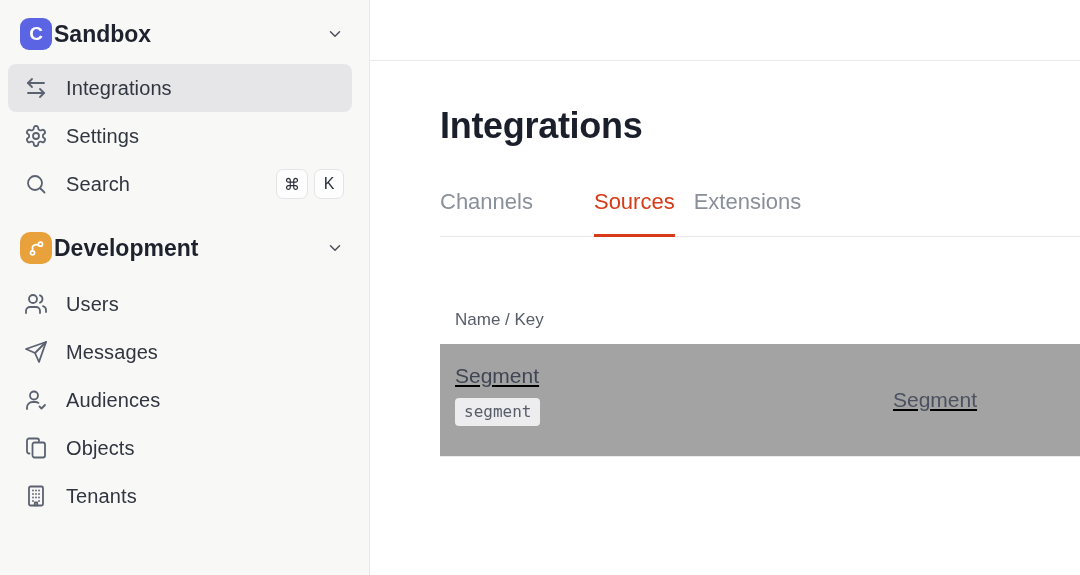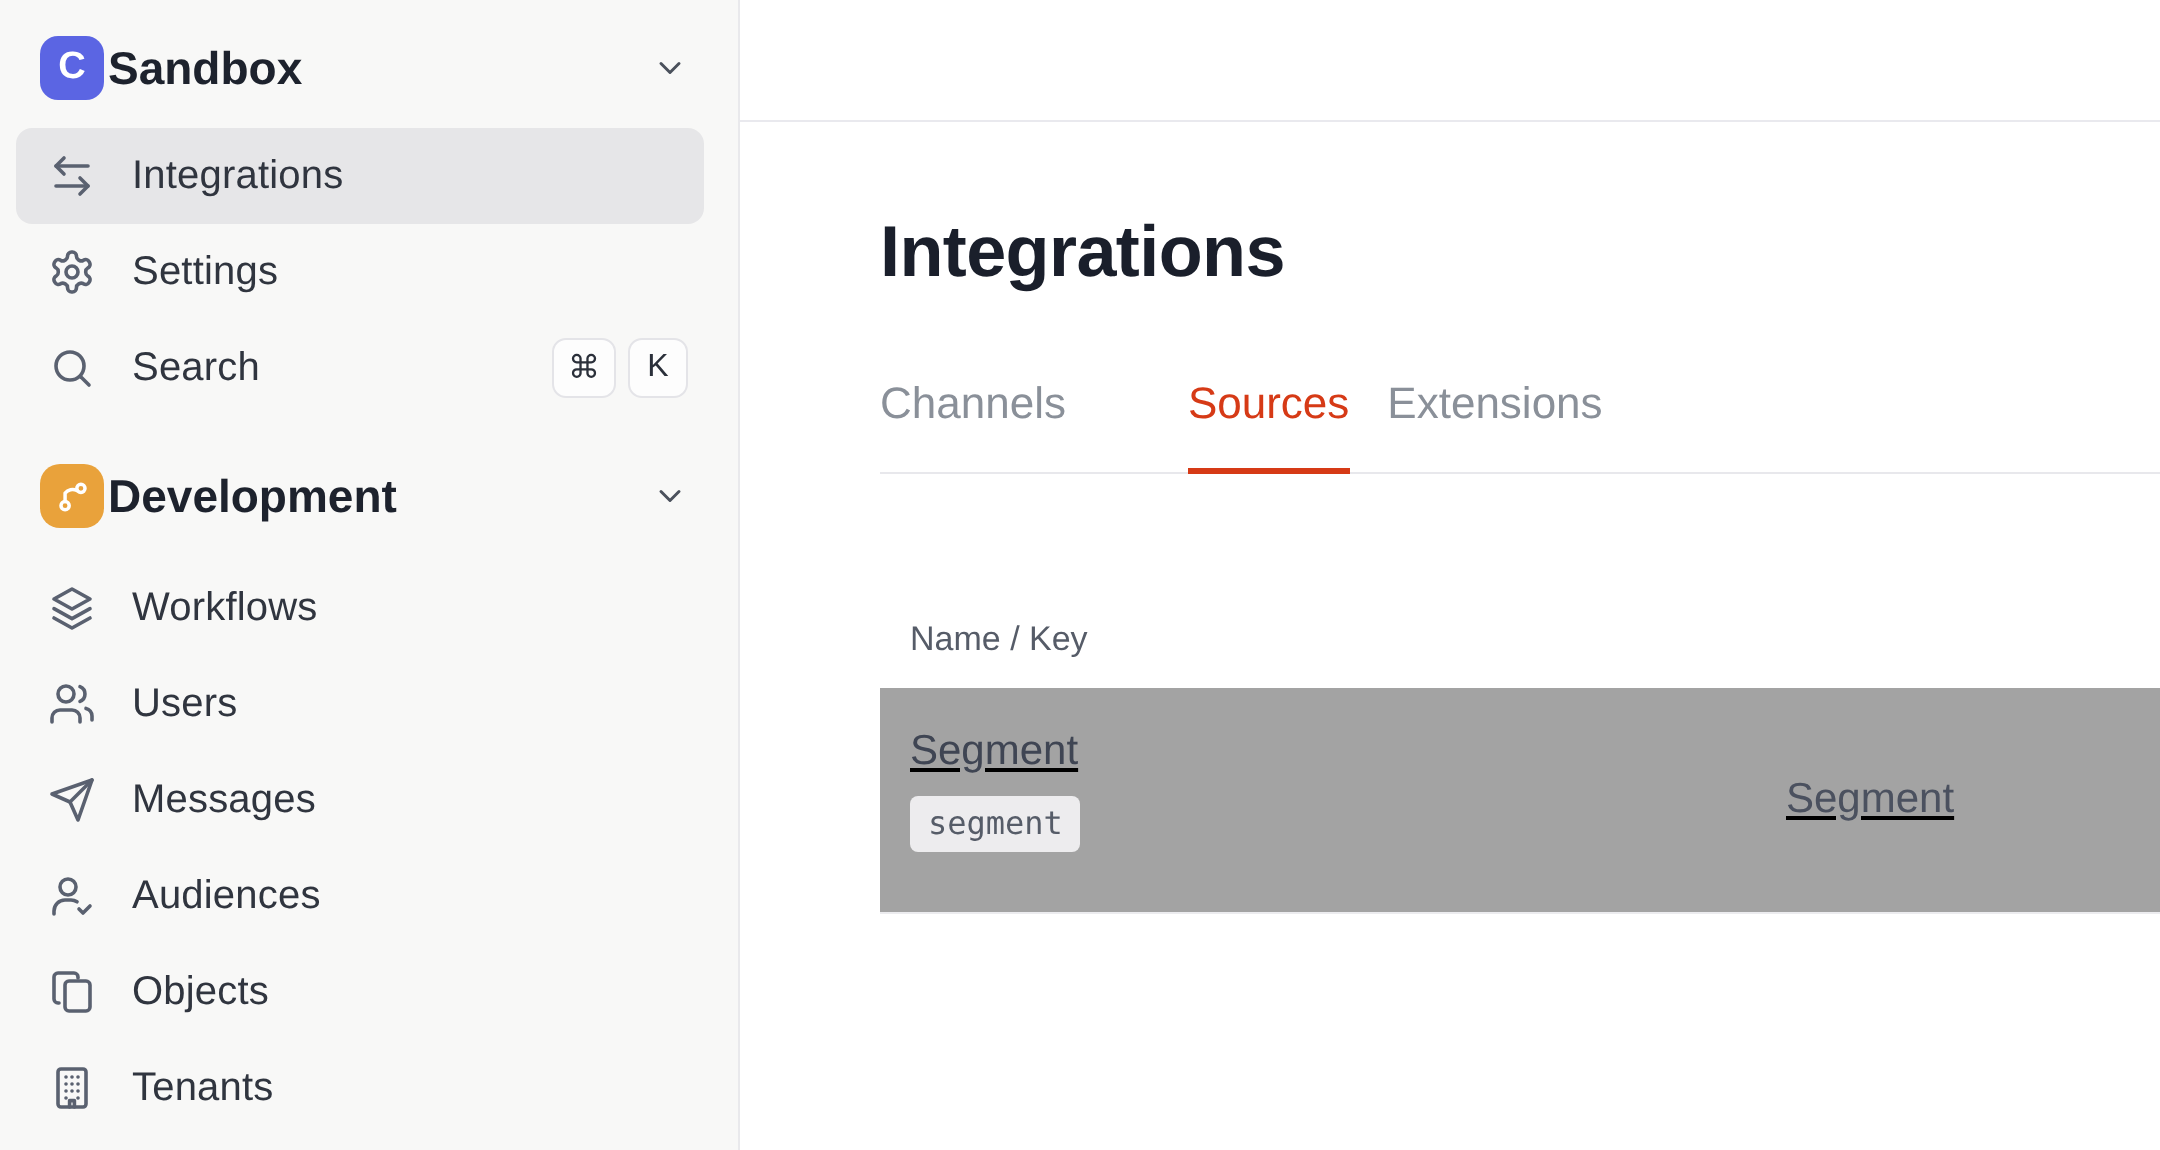--- a/index.html
+++ b/index.html
@@ -135,30 +135,20 @@
         </svg>
       </div>
       <span class="label">Development</span>
       <span class="chev">
         <svg width="18" height="18" viewBox="0 0 24 24">
             <polyline points="6 9 12 15 18 9"></polyline>
           </svg>
       </span>
     </div>
 
-    <div class="side-row">
-      <span class="icon24">
-        <svg width="24" height="24" viewBox="0 0 24 24">
-          <path d="m12 2.5 9 5-9 5-9-5 9-5z"></path>
-            <path d="m3 12.3 9 5 9-5"></path>
-            <path d="m3 17 9 5 9-5"></path>
-        </svg>
-      </span>
-      <span class="label">Workflows</span>
-    </div>
 
     <div class="side-row">
       <span class="icon24">
         <svg width="24" height="24" viewBox="0 0 24 24">
           <circle cx="9" cy="7" r="4"></circle>
             <path d="M2 21v-2a4 4 0 0 1 4-4h6a4 4 0 0 1 4 4v2"></path>
           <path d="M16 3.3a4 4 0 0 1 0 7.4"></path>
             <path d="M19 14.2a4 4 0 0 1 3 3.8v2"></path>
         </svg>
       </span>

